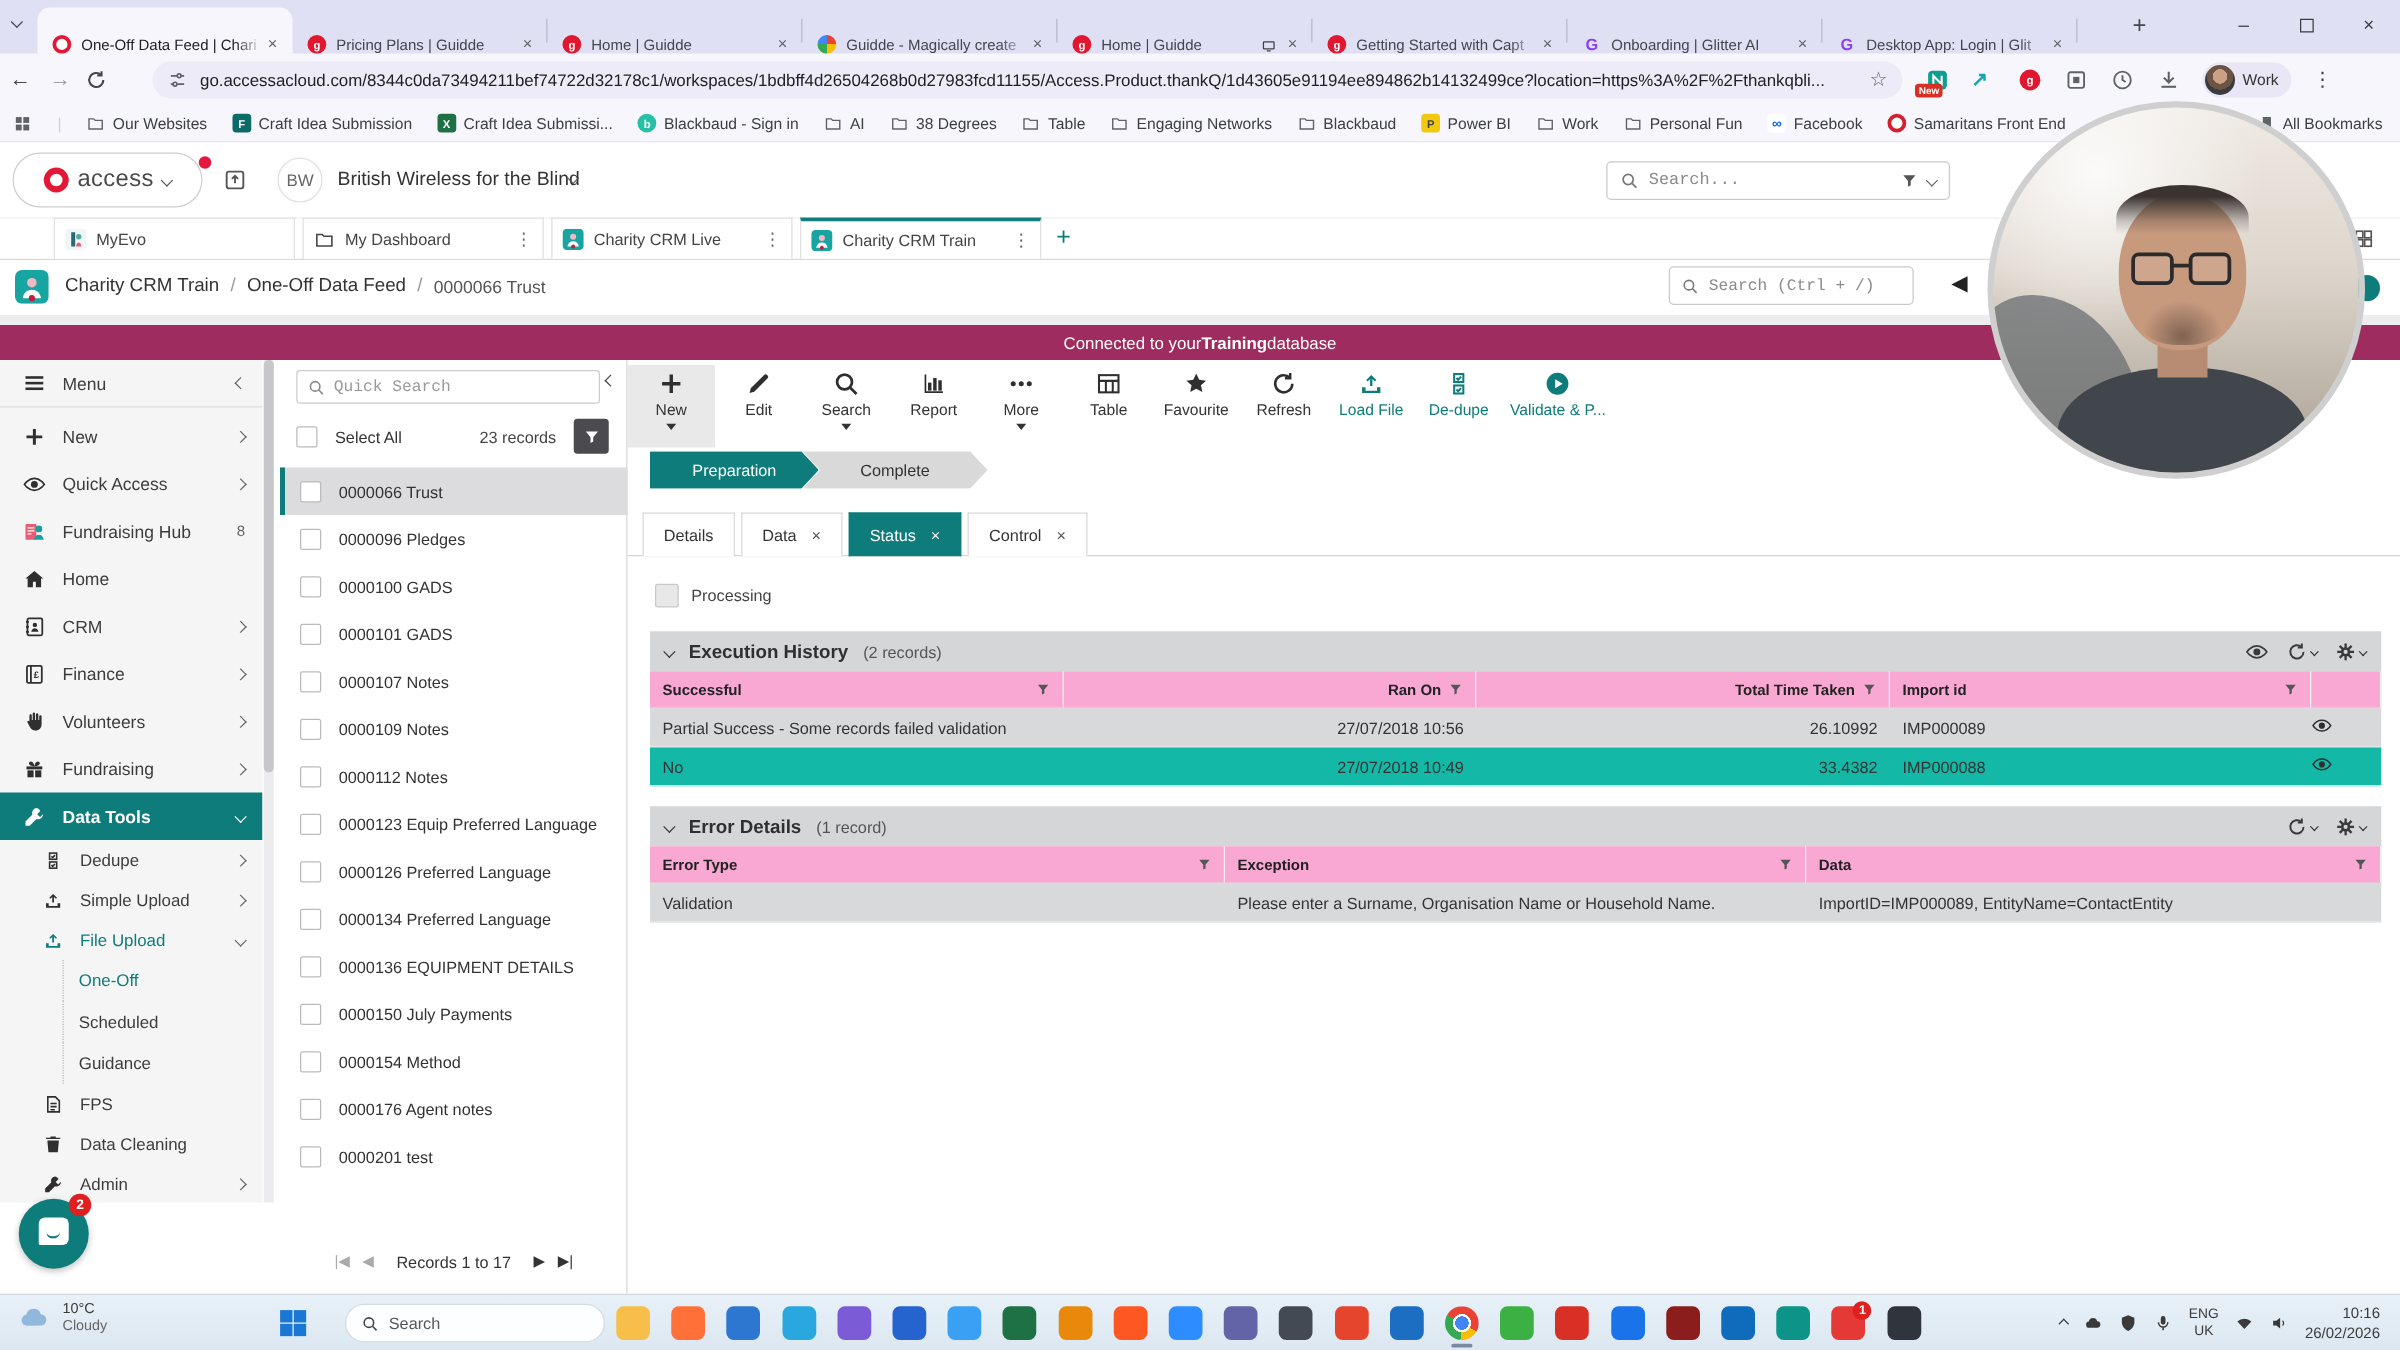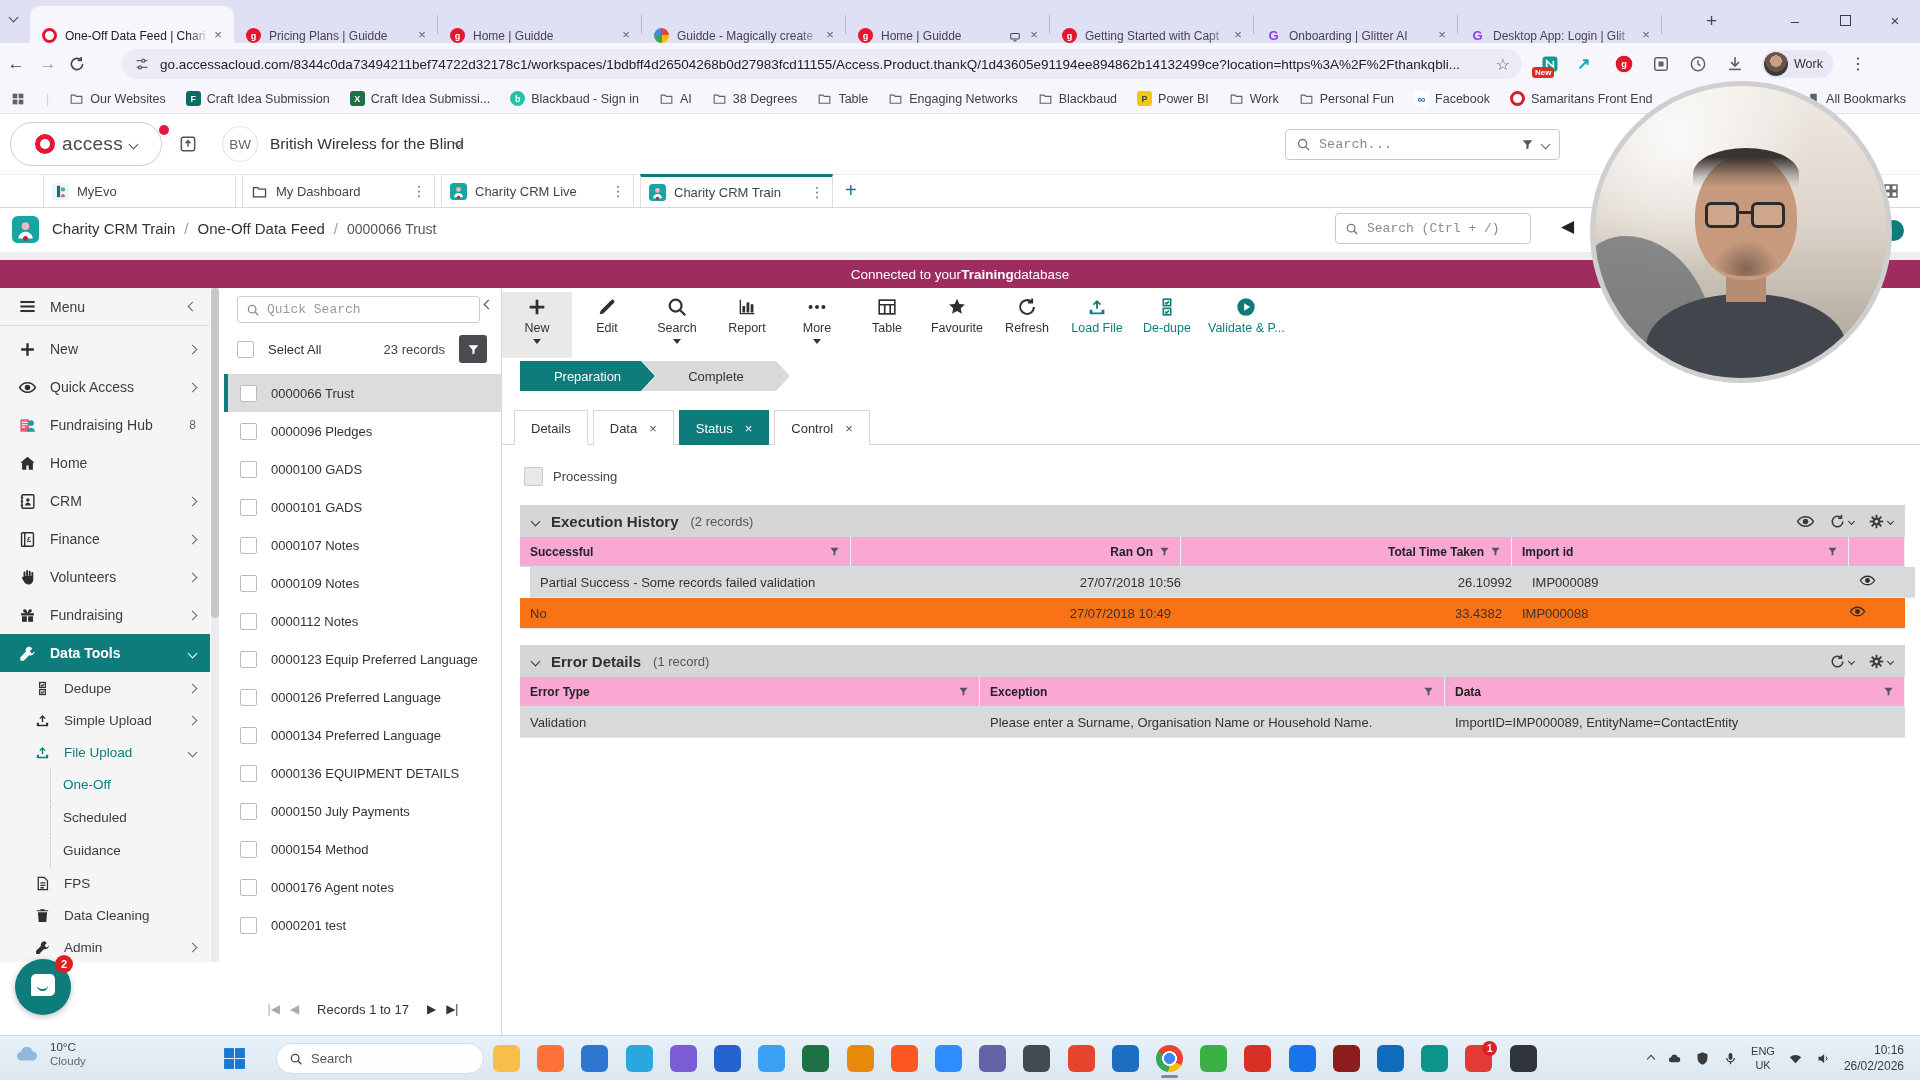--- a/index.html
+++ b/index.html
@@ -161,21 +161,21 @@
   .sectitle{font-size:15px;color:#2f2f2f;font-weight:bold}
   .seccount{font-size:13px;color:#555}
   .bandic{margin-left:auto;display:flex;align-items:center;gap:14px;color:#3a3a3a}
   .bandic .ic{width:17px;height:17px}
   .bandic .grp{display:flex;align-items:center;gap:3px}
   .thead,.trow{width:1385px;display:grid;position:absolute;left:520px;align-items:center;font-size:13px}
   .thead{height:30px;background:#f9a8d4;border-bottom:1px solid #ddd;font-weight:bold;font-size:12px;color:#222}
   .hcell{display:flex;align-items:center;justify-content:space-between;padding:0 10px;height:100%;border-right:1px solid #f0f0f0}
   .hcell.r{justify-content:flex-end;gap:6px}
   .hcell .funic{width:11px;height:11px;color:#555;flex:none}
-  .trow{height:31px;color:#333;border-bottom:1px solid #e8e8e8;background:#f97316}
+  .trow{height:31px;color:#333;border-bottom:1px solid #e8e8e8;background:#14b8a6}
   .trow.hl{background:#d8d9db}
   .tcell{padding:0 10px;white-space:nowrap;overflow:hidden;text-overflow:ellipsis}
   .tcell.r{text-align:right}
   .roweye{width:17px;height:17px;color:#2f2f2f;margin:0 auto}
 
   
   #webcam{left:1590px;top:81px;width:302px;height:302px;border-radius:50%;border:5px solid #cfcfcf;overflow:hidden;z-index:50;background:linear-gradient(180deg,#efeae4 0%,#ddd5cb 45%,#a89e92 100%)}
   #wc-light{position:absolute;inset:0;background:radial-gradient(circle at 28% 18%,rgba(255,255,255,.85),transparent 42%)}
   #wc-chair{position:absolute;left:-30px;top:150px;width:150px;height:190px;background:#6a6e72;border-radius:40% 60% 0 0;opacity:.75}
   #wc-body{position:absolute;left:51px;top:208px;width:200px;height:110px;background:#41464c;border-radius:48% 48% 0 0}
@@ -1044,21 +1044,21 @@
       <span>Import id</span>
       <span class="funic ic">
         <svg viewBox="0 0 24 24">
           <path d="M3 4h18l-7 8.5V19l-4 2v-8.5z" fill="currentColor"></path>
         </svg>
       </span>
     </div>
     <div class="hcell"></div>
   </div>
 <div id="eh-body">
-    <div class="trow hl" style="grid-template-columns: 331px 330px 331px 337px 56px; top: 567px; margin-left: 10px;">
+    <div class="trow hl" style="grid-template-columns: 331px 330px 331px 337px 56px; top: 567px;">
       <div class="tcell">Partial Success - Some records failed validation</div>
       <div class="tcell r">27/07/2018 10:56</div>
       <div class="tcell r">26.10992</div>
       <div class="tcell">IMP000089</div>
       <div><span class="roweye ic">
           <svg viewBox="0 0 24 24" fill="none" stroke="currentColor" stroke-width="1.8">
             <path d="M2 12s3.8-6 10-6 10 6 10 6-3.8 6-10 6S2 12 2 12z"></path>
             <circle cx="12" cy="12" r="2.6" fill="currentColor"></circle>
           </svg>
         </span></div>

